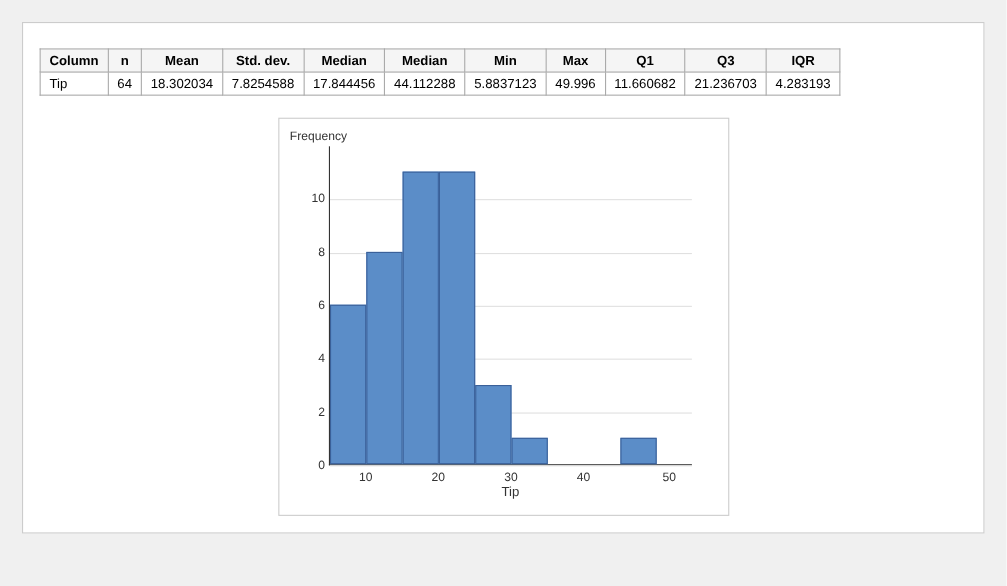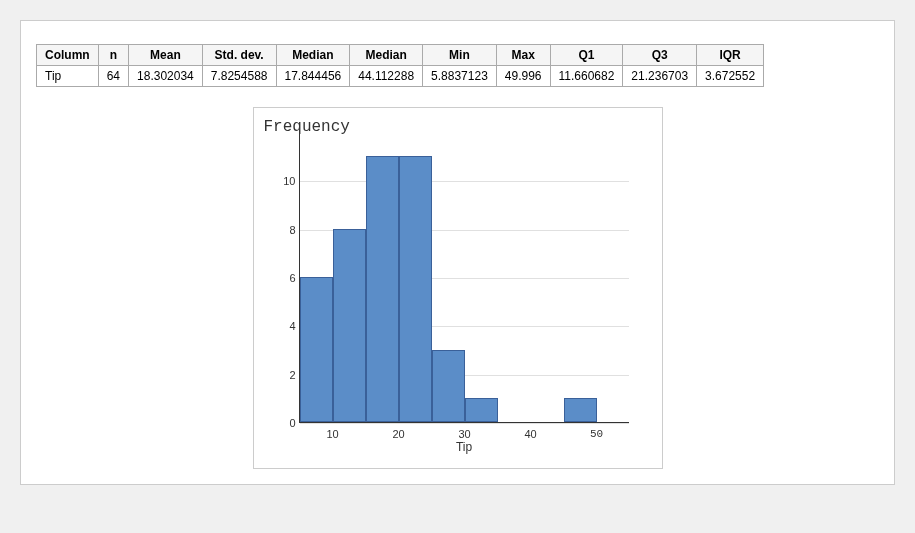--- a/index.html
+++ b/index.html
@@ -50,23 +50,22 @@
     }
     .chart-inner {
       position: relative;
       width: 380px;
       height: 340px;
     }
     .y-label {
       position: absolute;
       left: 0;
       top: 0;
-      font-size: 16px;
+      font-size: 11px;
       color: #333;
-      font-family: Liberation Mono, monospace;
     }
     .chart-plot {
       position: absolute;
       left: 35px;
       top: 15px;
       width: 330px;
       height: 290px;
       border-left: 1px solid #333;
       border-bottom: 1px solid #333;
     }
@@ -140,21 +139,21 @@
           <td>Tip</td>
           <td>64</td>
           <td>18.302034</td>
           <td>7.8254588</td>
           <td>17.844456</td>
           <td>44.112288</td>
           <td>5.8837123</td>
           <td>49.996</td>
           <td>11.660682</td>
           <td>21.236703</td>
-          <td>3.672552</td>
+          <td>4.283193</td>
         </tr>
       </tbody>
   </table>
 
   <div class="chart-area">
     <div class="chart-wrapper">
       <div class="chart-inner">
         <span class="y-label">Frequency</span>
         <div class="y-tick-labels-container" id="y-tick-labels">
             <span class="y-tick-label" style="bottom: 0px; position: absolute; right: 3px; font-size: 11px; transform: translateY(50%);">0</span>
@@ -176,18 +175,18 @@
             <div class="bar" style="left: 33px; width: 33px; height: 193.333px;"></div>
             <div class="bar" style="left: 66px; width: 33px; height: 265.833px;"></div>
             <div class="bar" style="left: 99px; width: 33px; height: 265.833px;"></div>
             <div class="bar" style="left: 132px; width: 33px; height: 72.5px;"></div>
             <div class="bar" style="left: 165px; width: 33px; height: 24.1667px;"></div>
             <div class="bar" style="left: 264px; width: 33px; height: 24.1667px;"></div>
             <span class="x-tick-label" style="left: 33px;">10</span>
             <span class="x-tick-label" style="left: 99px; margin-top: 25px;">20</span>
             <span class="x-tick-label" style="left: 165px;">30</span>
             <span class="x-tick-label" style="left: 231px; margin-top: 28px;">40</span>
-            <span class="x-tick-label" style="left: 297px; font-family: Liberation Mono, monospace;">50</span>
+            <span class="x-tick-label" style="left: 309px;">50</span>
           </div>
       </div>
     </div>
   </div>
 </div>
 
 </body></html>

